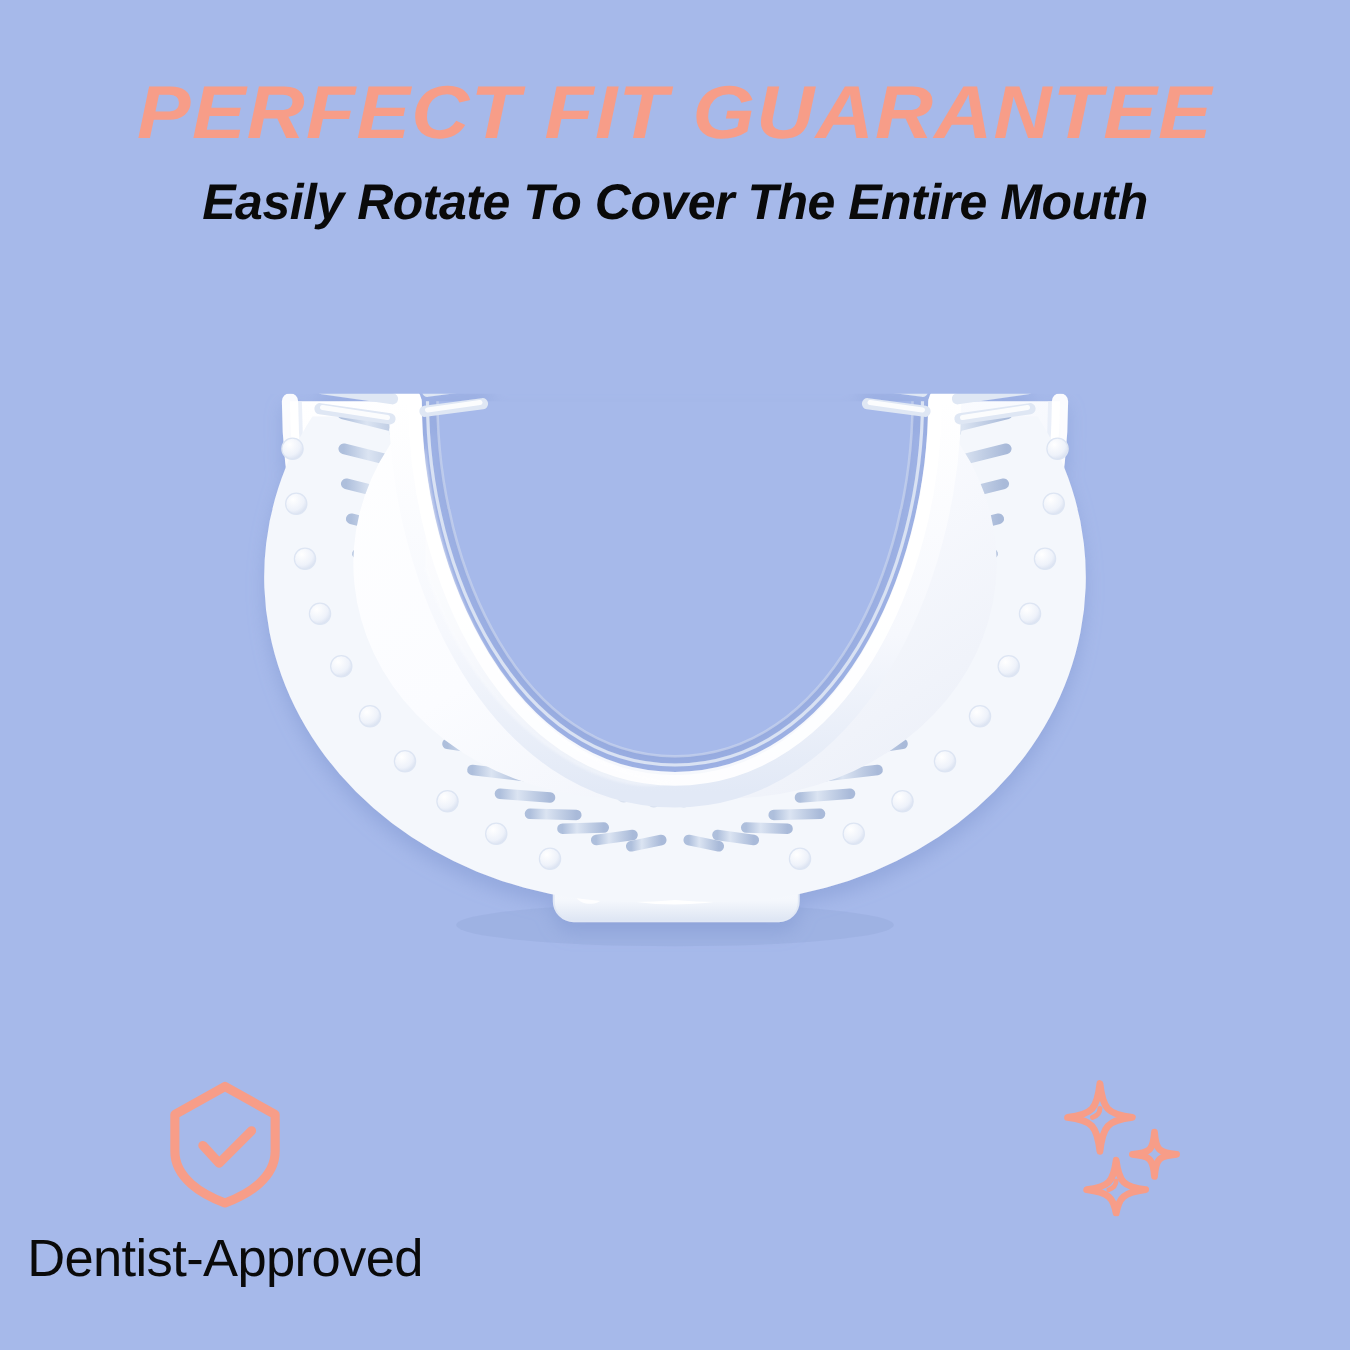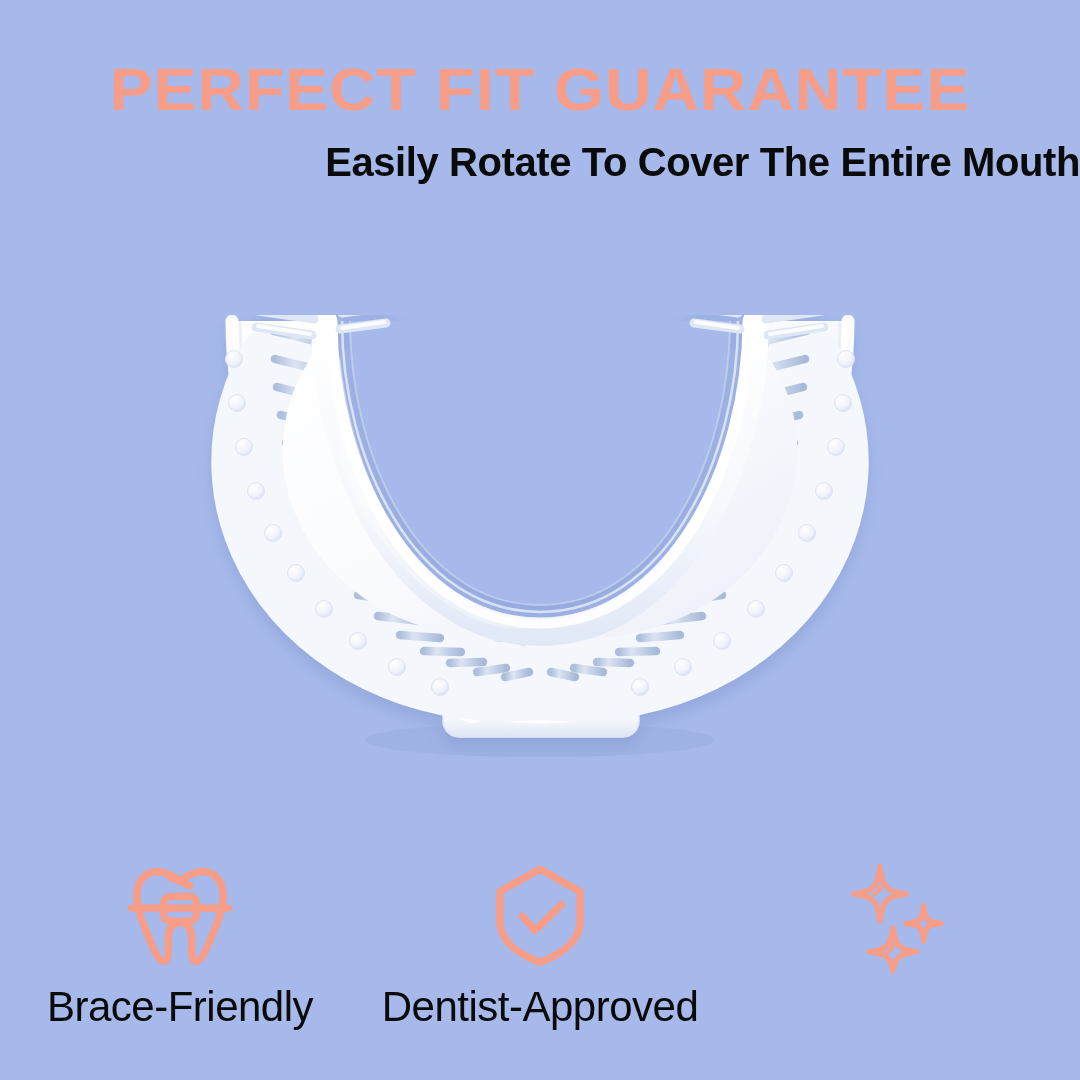--- a/index.html
+++ b/index.html
@@ -20,20 +20,21 @@
     overflow: hidden;
   }
 
   
   #headline-block {
     position: absolute;
     top: 0;
     left: 0;
     width: 1080px;
     text-align: center;
+    font-style: italic;
   }
   #title {
     margin: 0;
     padding-top: 60px;
     font-family: "Liberation Sans Narrow", "Liberation Sans", sans-serif;
     font-size: 60px;
     line-height: 60px;
     font-weight: 700;
     letter-spacing: 1.0px;
     color: #f79d88;
@@ -45,21 +46,20 @@
   #subtitle {
     margin: 0;
     padding-top: 20px;
     font-family: "Liberation Sans", sans-serif;
     font-size: 40px;
     line-height: 44px;
     font-weight: 700;
     letter-spacing: -0.4px;
     color: #0a0a0a;
     white-space: nowrap;
-    text-align: right;
   }
 
   
   #product-figure {
     position: absolute;
     left: 190px;
     top: 315px;
     width: 700px;
     height: 450px;
   }
@@ -426,47 +426,20 @@
           </g>
         </g>
 
         <path d="M 150 40 C 165 190 240 300 350 310 C 300 330 190 270 150 140 Z" fill="#ffffff" opacity="0.35" filter="url(#tinyBlur)"></path>
       </g>
     </svg>
   </div>
 
   <div id="feature-row">
 
-    <div class="feature-item">
-      <span class="feature-icon">
-        <svg viewBox="0 0 100 100" xmlns="http://www.w3.org/2000/svg">
-          <g fill="none" stroke="#f79d88" stroke-width="6.2" stroke-linecap="round" stroke-linejoin="round">
-            <path d="M 50 22
-                     C 42 16 32 12 25 15
-                     C 15 19 12 30 14 42
-                     C 16 54 22 66 27 78
-                     C 30 85 33 90 36 90
-                     C 39 90 40 87 40 83
-                     L 40 70
-                     C 40 62 45 57 50 57
-                     C 55 57 60 62 60 70
-                     L 60 83
-                     C 60 87 61 90 64 90
-                     C 67 90 70 85 73 78
-                     C 78 66 84 54 86 42
-                     C 88 30 85 19 75 15
-                     C 68 12 58 16 50 22 Z"></path>
-            <path d="M 42 19 L 58 26"></path>
-            <line x1="9" y1="45" x2="91" y2="45"></line>
-            <rect x="36" y="35" width="28" height="21" rx="6" ry="6"></rect>
-          </g>
-        </svg>
-      </span>
-      <span class="feature-label">Brace-Friendly</span>
-    </div>
 
     <div class="feature-item">
       <span class="feature-icon">
         <svg viewBox="0 0 100 100" xmlns="http://www.w3.org/2000/svg">
           <g fill="none" stroke="#f79d88" stroke-width="6.2" stroke-linecap="round" stroke-linejoin="round">
             <path d="M 50 12 L 84 31 L 84 56
                      C 84 74 66 85 50 91
                      C 34 85 16 74 16 56
                      L 16 31 Z"></path>
             <path d="M 35 52 L 46 64 L 68 42"></path>

